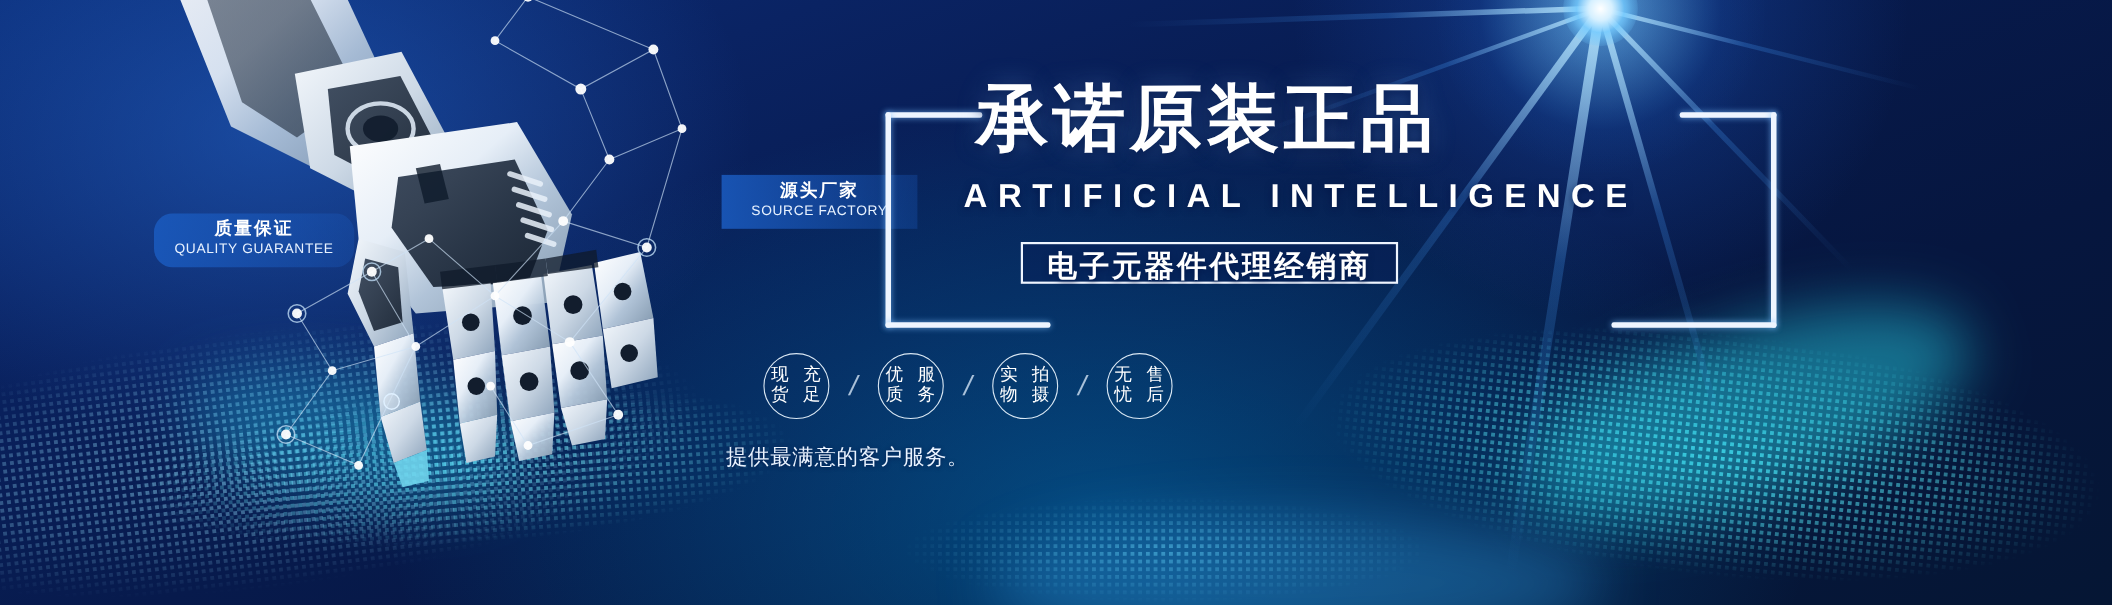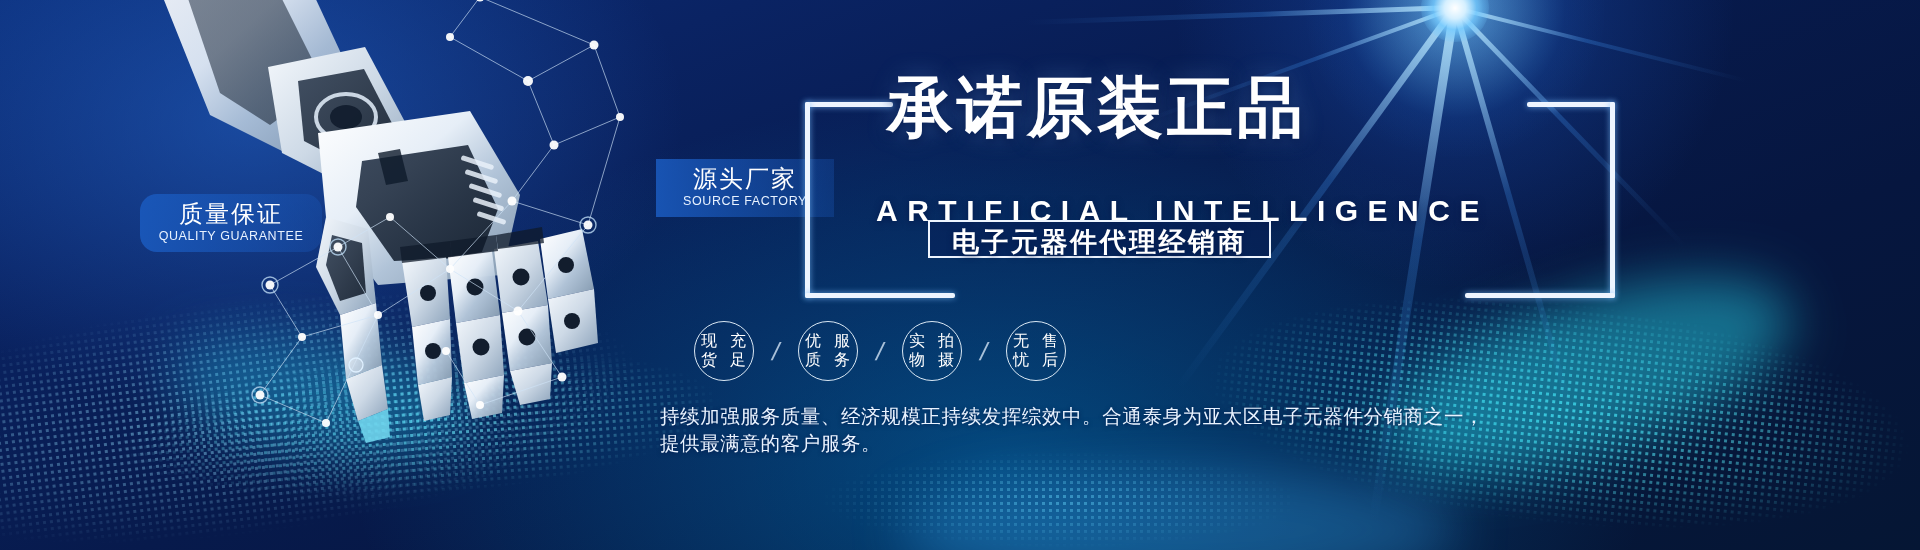--- a/index.html
+++ b/index.html
@@ -51,21 +51,21 @@
   .gr2{left:170px;top:340px;width:300px;height:110px;background:rgba(40,200,240,.35);transform:rotate(8deg);}
   .gr3{left:900px;top:470px;width:560px;height:120px;background:rgba(60,180,255,.28);}
 
   
   .hand-wrap{position:absolute;left:150px;top:-15px;width:500px;height:470px;}
   .net-svg{position:absolute;left:0;top:0;}
 
   
   .tag{position:absolute;padding:6px 14px 8px;text-align:center;color:#fff;
     background:linear-gradient(90deg,rgba(26,90,190,.88),rgba(26,90,190,.30));}
-  .tag .cn{font-size:24px;letter-spacing:2px;line-height:1.15;font-weight:400;}
+  .tag .cn{font-size:16px;letter-spacing:2px;line-height:1.15;font-weight:700;}
   .tag .en{font-size:12.5px;letter-spacing:.6px;line-height:1.3;color:#e8f2ff;}
   .tag-quality{left:140px;top:194px;width:154px;border-radius:17px;}
   .tag-factory{left:656px;top:159px;width:150px;}
 
   
   .content{position:absolute;left:660px;top:78px;width:1120px;height:440px;}
 
   .frame{position:absolute;left:145px;top:24px;width:810px;height:196px;}
   .frame b{position:absolute;display:block;background:#eef5ff;border-radius:2px;
     box-shadow:0 0 6px rgba(120,190,255,.75);}
@@ -74,21 +74,21 @@
   .fr-bl-h{left:0;top:191px;width:150px;height:5px;}
   .fr-tr-h{left:722px;top:0;width:88px;height:5px;}
   .fr-tr-v{left:805px;top:0;width:5px;height:196px;}
   .fr-br-h{left:660px;top:191px;width:150px;height:5px;}
 
   .title-cn{position:absolute;left:227px;top:-4px;font-size:66px;line-height:1;color:#fff;
     font-weight:700;letter-spacing:4px;white-space:nowrap;
     text-shadow:0 3px 10px rgba(0,20,70,.75),0 0 22px rgba(120,190,255,.35);}
   .title-en{position:absolute;left:216px;top:86px;font-size:30px;line-height:1;color:#fff;
     font-weight:700;letter-spacing:9.5px;white-space:nowrap;
-    text-shadow:0 2px 7px rgba(0,20,70,.8);margin-top:32px;}
+    text-shadow:0 2px 7px rgba(0,20,70,.8);}
 
   .subtitle-box{position:absolute;left:268px;top:142px;padding:7px 22px 0;
     border:2px solid #eef5ff;background:rgba(8,28,86,.40);}
   .subtitle-box span{font-size:27px;line-height:1;color:#fff;font-weight:700;letter-spacing:2.5px;
     white-space:nowrap;text-shadow:0 2px 6px rgba(0,20,70,.8);}
 
   
   .badges{position:absolute;left:34px;top:243px;display:flex;align-items:center;}
   .badge{width:58px;height:58px;border:1.6px solid rgba(235,246,255,.92);border-radius:50%;
     display:flex;align-items:center;justify-content:center;
@@ -301,18 +301,17 @@
         <span>拍摄</span>
       </div>
       <div class="sep">/</div>
       <div class="badge">
         <span>无忧</span>
         <span>售后</span>
       </div>
     </div>
 
     <div class="para">
-      <p>持续加强服务质量、经济规模正持续发挥综效中。合通泰身为亚太区电子元器件分销商之一，</p>
       <p>提供最满意的客户服务。</p>
     </div>
 
   </div>
 </div>
 
 </body></html>

